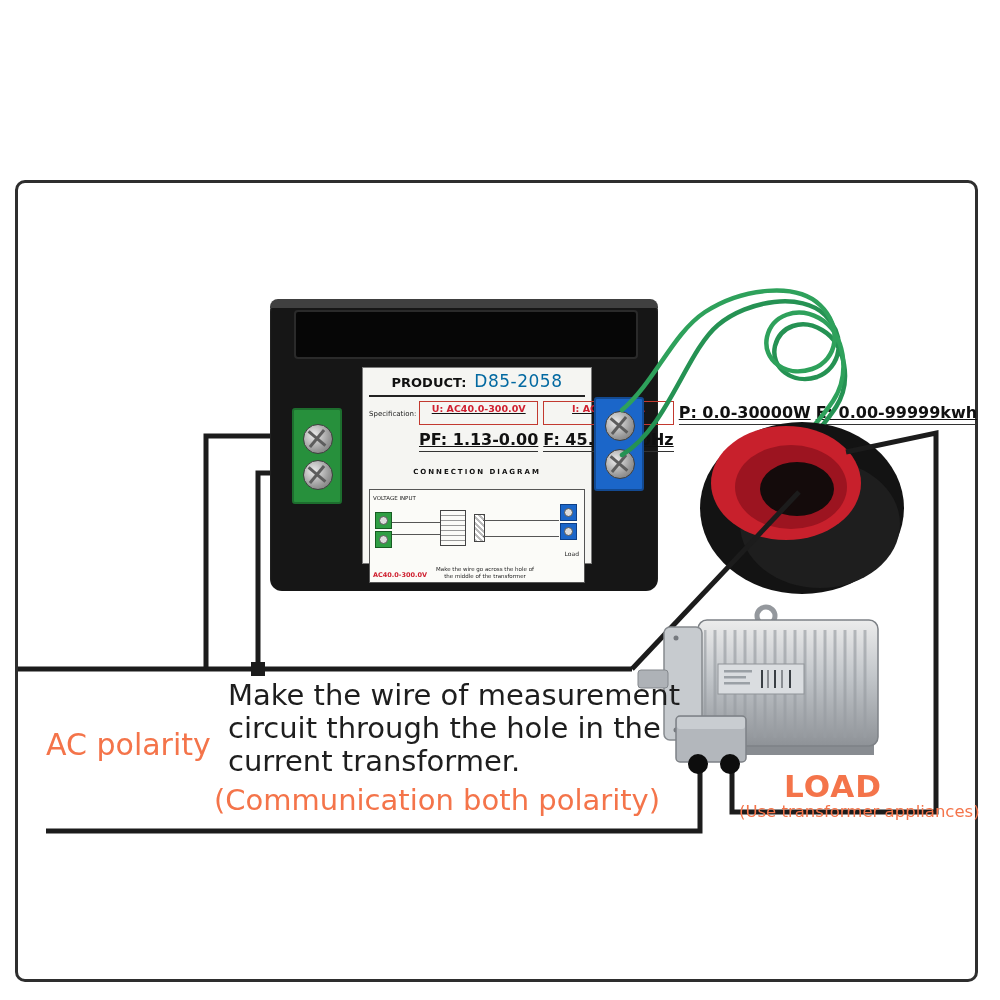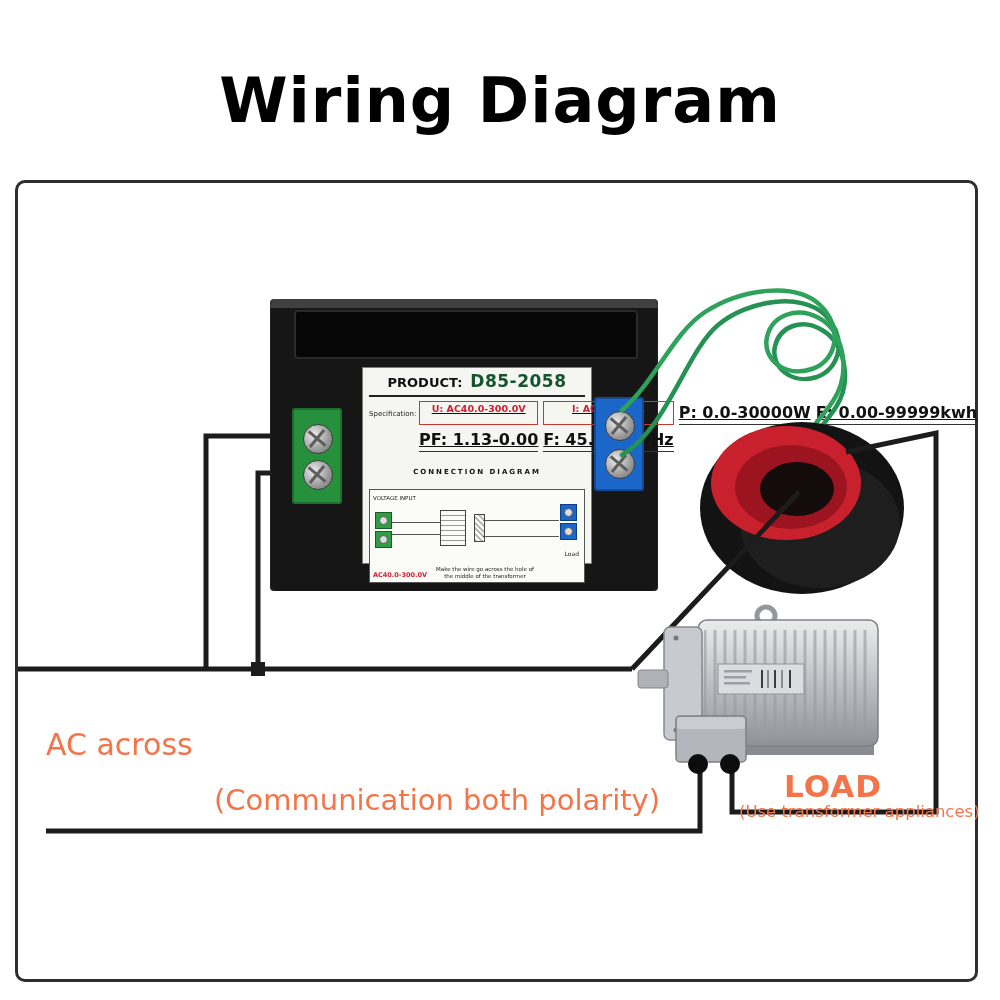--- a/index.html
+++ b/index.html
@@ -9,32 +9,32 @@
   .title{position:absolute;top:64px;left:0;width:100%;text-align:center;
          font-size:62px;font-weight:bold;color:#000;letter-spacing:1px;}
 
   .frame{position:absolute;left:15px;top:180px;width:963px;height:802px;
          border:3px solid #2e2e2e;border-radius:10px;box-sizing:border-box;}
 
   svg.layer{position:absolute;left:0;top:0;width:1000px;height:1000px;pointer-events:none;}
 
   
   .meter{position:absolute;left:270px;top:299px;width:388px;height:292px;
-         background:#161616;border-radius:4px;box-shadow:inset 0 2px 2px rgba(255,255,255,.18);}
+         background:#161616;border-radius:12px;box-shadow:inset 0 2px 2px rgba(255,255,255,.18);}
   .meter-rim{position:absolute;left:0;top:0;width:100%;height:9px;background:#404040;
              border-radius:8px 8px 0 0;}
   .meter-window{position:absolute;left:24px;top:11px;width:340px;height:45px;
                 background:#060606;border:2px solid #2a2a2a;border-radius:4px;}
   .meter-label{position:absolute;left:92px;top:68px;width:230px;height:197px;
                background:#f5f5f2;border:1px solid #7a7a7a;box-sizing:border-box;
                padding:3px 6px;color:#111;}
   .prod-row{display:flex;justify-content:center;align-items:baseline;gap:8px;
             border-bottom:2px solid #222;padding-bottom:2px;height:22px;}
   .prod-label{font-size:13px;font-weight:bold;}
-  .prod-value{font-size:17px;font-weight:bold;color:#14532d;letter-spacing:.5px;}
+  .prod-value{font-size:17px;font-weight:normal;color:#0369a1;letter-spacing:.5px;}
   .spec-area{display:flex;gap:4px;margin-top:4px;}
   .spec-label{font-size:7px;width:46px;padding-top:9px;color:#222;}
   .spec-grid{flex:1;display:grid;grid-template-columns:1fr 1fr 1fr 1fr;column-gap:5px;row-gap:3px;text-decoration:underline;}
   .cell{font-size:16px;font-weight:bold;border-bottom:1px solid #333;white-space:nowrap;
         text-align:center;line-height:1.45;}
   .cell.red{color:#cf2030;border:1px solid #c2392f;font-size:9.5px;}
   .conn-header{font-size:7px;text-align:center;letter-spacing:2px;margin-top:16px;
                font-weight:bold;color:#111;}
   .conn-box{position:relative;border:1px solid #555;height:92px;margin-top:13px;background:#fbfbf8;}
   .mini-vi{position:absolute;left:3px;top:5px;width:50px;font-size:5.5px;line-height:1.2;color:#222;}
@@ -80,21 +80,20 @@
   .communication{position:absolute;left:214px;top:783px;font-size:29px;color:#f4744a;}
   .load-title{position:absolute;left:784px;top:768px;font-size:31px;font-weight:bold;
               color:#f4744a;letter-spacing:1px;}
   .load-sub{position:absolute;left:739px;top:802px;font-size:16.5px;color:#f4744a;}
 </style>
 </head>
 <body>
 
 <div class="canvas">
 
-  <div class="title">Wiring Diagram</div>
 
   <div class="frame"></div>
 
   <svg class="layer" viewBox="0 0 1000 1000">
     <g stroke="#1c1c1c" stroke-width="5" fill="none">
       <polyline points="298,436 206,436 206,669"></polyline>
       <polyline points="298,473 258,473 258,669"></polyline>
       <line x1="18" y1="669" x2="632" y2="669"></line>
       <polyline points="46,831 700,831 700,764"></polyline>
     </g>
@@ -200,21 +199,26 @@
       <line x1="775" y1="670" x2="775" y2="688" stroke="#3a3f44" stroke-width="2"></line>
       <line x1="782" y1="670" x2="782" y2="688" stroke="#3a3f44" stroke-width="1"></line>
       <line x1="790" y1="670" x2="790" y2="688" stroke="#3a3f44" stroke-width="2"></line>
       <rect x="676" y="716" width="70" height="46" rx="4" fill="#b3b7bc" stroke="#7d8186" stroke-width="1.5"></rect>
       <rect x="677" y="717" width="68" height="12" rx="3" fill="#c9cdd1"></rect>
       <circle cx="698" cy="764" r="10" fill="#0d0d0d"></circle>
       <circle cx="730" cy="764" r="10" fill="#0d0d0d"></circle>
     </g>
   </svg>
 
-  <div class="ac-voltage">AC across</div>
-
+  <div class="ac-voltage">AC polarity</div>
+
+  <div class="instruction">
+    <div>Make the wire of measurement</div>
+    <div>circuit through the hole in the</div>
+    <div>current transformer.</div>
+  </div>
 
   <div class="communication">(Communication both polarity)</div>
 
   <div class="load-title">LOAD</div>
   <div class="load-sub">(Use transformer appliances)</div>
 
 </div>
 
 </body></html>

